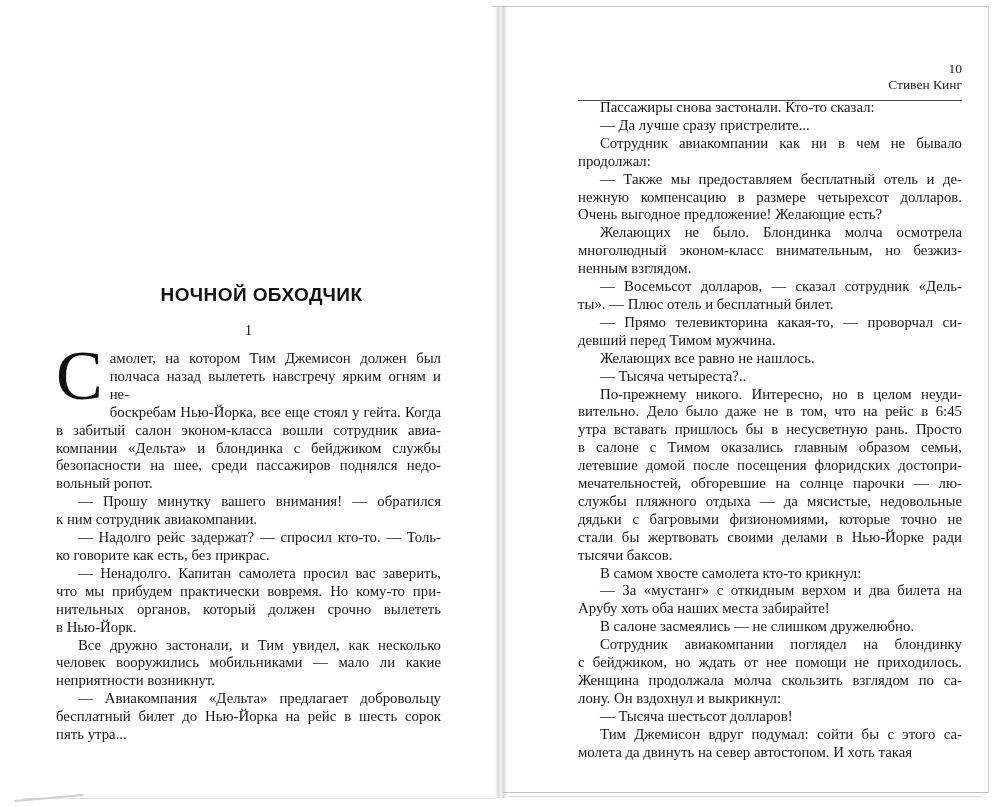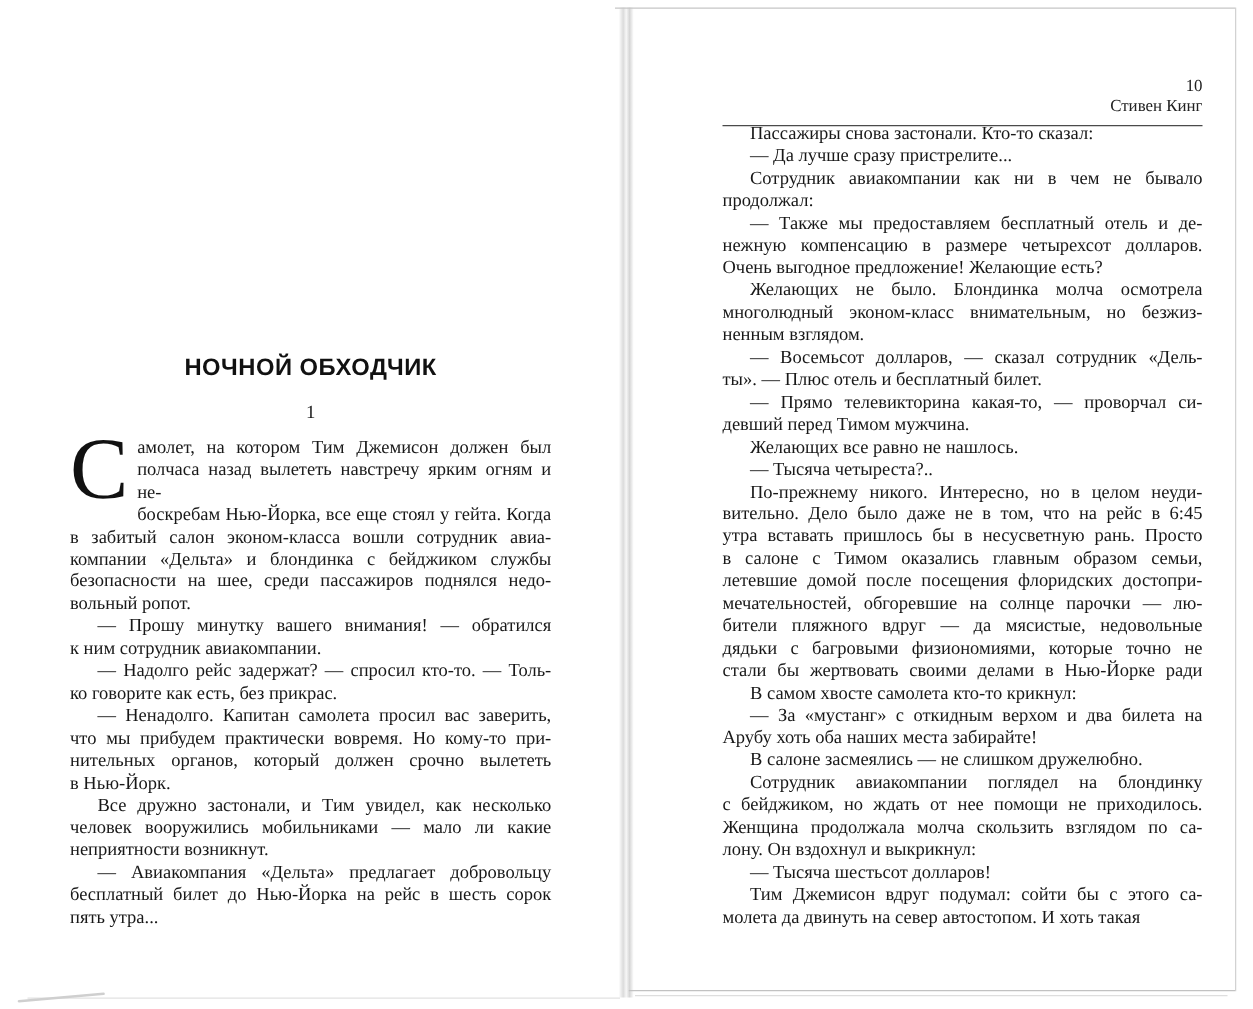--- a/index.html
+++ b/index.html
@@ -28,21 +28,21 @@
   .edge-bottom-right2{ position: absolute; left: 508px; top: 796px; width: 474px; height: 1px; background: #dedede; }
   .edge-bottom-left  { position: absolute; left: 22px;  top: 798px; width: 474px; height: 1px; background: #e2e2e2; }
   .edge-bottom-left-diag { position: absolute; left: 14px; top: 797px; width: 70px; height: 2px;
     background: #cfcfcf; transform: rotate(-5deg); border-radius: 2px; }
 
   .page { position: absolute; top: 0; height: 807px; }
   .page-left  { left: 56px;  width: 385px; }
   .page-right { left: 578px; width: 384px; }
 
   .chapter-title {
-    position: absolute; top: 284px; left: 0; width: 100%;
+    position: absolute; top: 284px; left: 13px; width: 100%;
     margin: 0; text-align: center;
     font-family: "Liberation Sans", "DejaVu Sans", sans-serif;
     font-weight: bold; font-size: 19px; letter-spacing: 0.4px;
     color: #111;
   }
   .section-number {
     position: absolute; top: 322px; left: 0; width: 100%;
     text-align: center; font-size: 15px;
   }
 
@@ -169,23 +169,24 @@
       <p class="para">
           <span class="line pfirst plast">— Тысяча четыреста?..</span>
         </p>
       <p class="para">
           <span class="line pfirst">По-прежнему никого. Интересно, но в целом неуди-</span>
           <span class="line">вительно. Дело было даже не в том, что на рейс в 6:45</span>
           <span class="line">утра вставать пришлось бы в несусветную рань. Просто</span>
           <span class="line">в салоне с Тимом оказались главным образом семьи,</span>
           <span class="line">летевшие домой после посещения флоридских достопри-</span>
           <span class="line">мечательностей, обгоревшие на солнце парочки — лю-</span>
-          <span class="line">бители пляжного вдруг — да мясистые, недовольные</span>
+          <span class="line">службы пляжного отдыха — да мясистые, недовольные</span>
           <span class="line">дядьки с багровыми физиономиями, которые точно не</span>
           <span class="line">стали бы жертвовать своими делами в Нью-Йорке ради</span>
+          <span class="line plast">тысячи баксов.</span>
         </p>
       <p class="para">
           <span class="line pfirst plast">В самом хвосте самолета кто-то крикнул:</span>
         </p>
       <p class="para">
           <span class="line pfirst">— За «мустанг» с откидным верхом и два билета на</span>
           <span class="line plast">Арубу хоть оба наших места забирайте!</span>
         </p>
       <p class="para">
           <span class="line pfirst plast">В салоне засмеялись — не слишком дружелюбно.</span>

